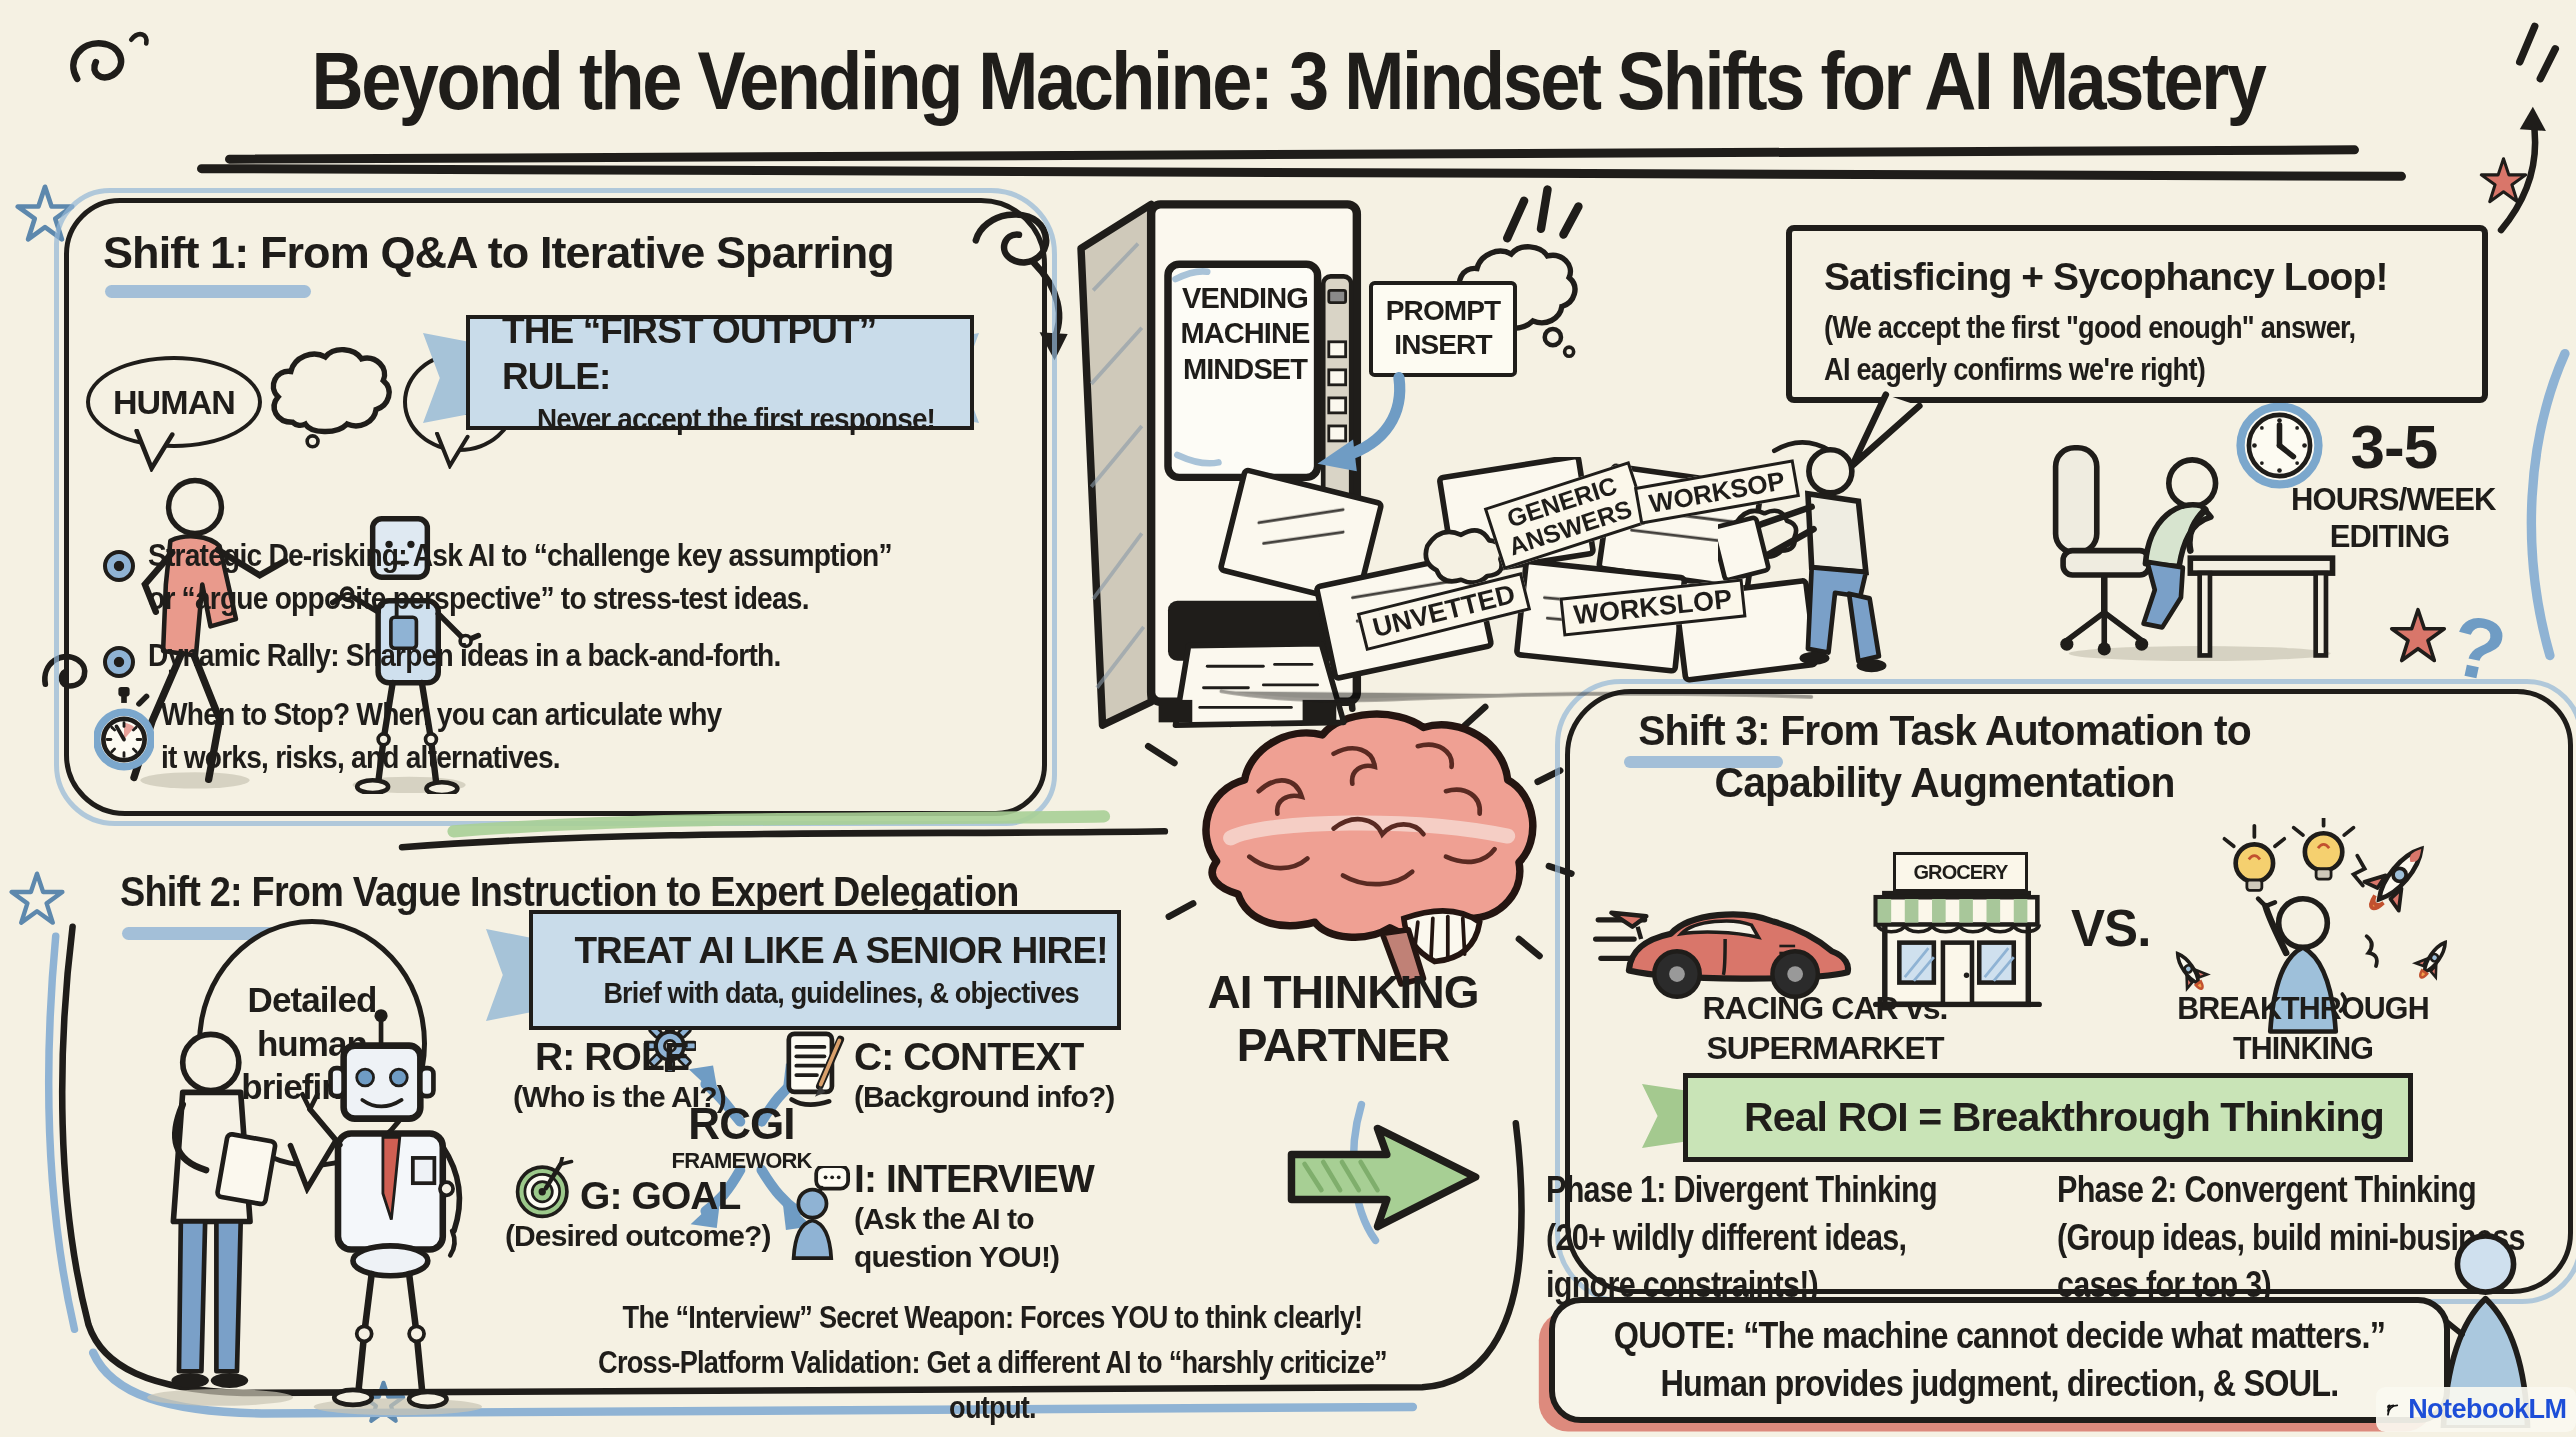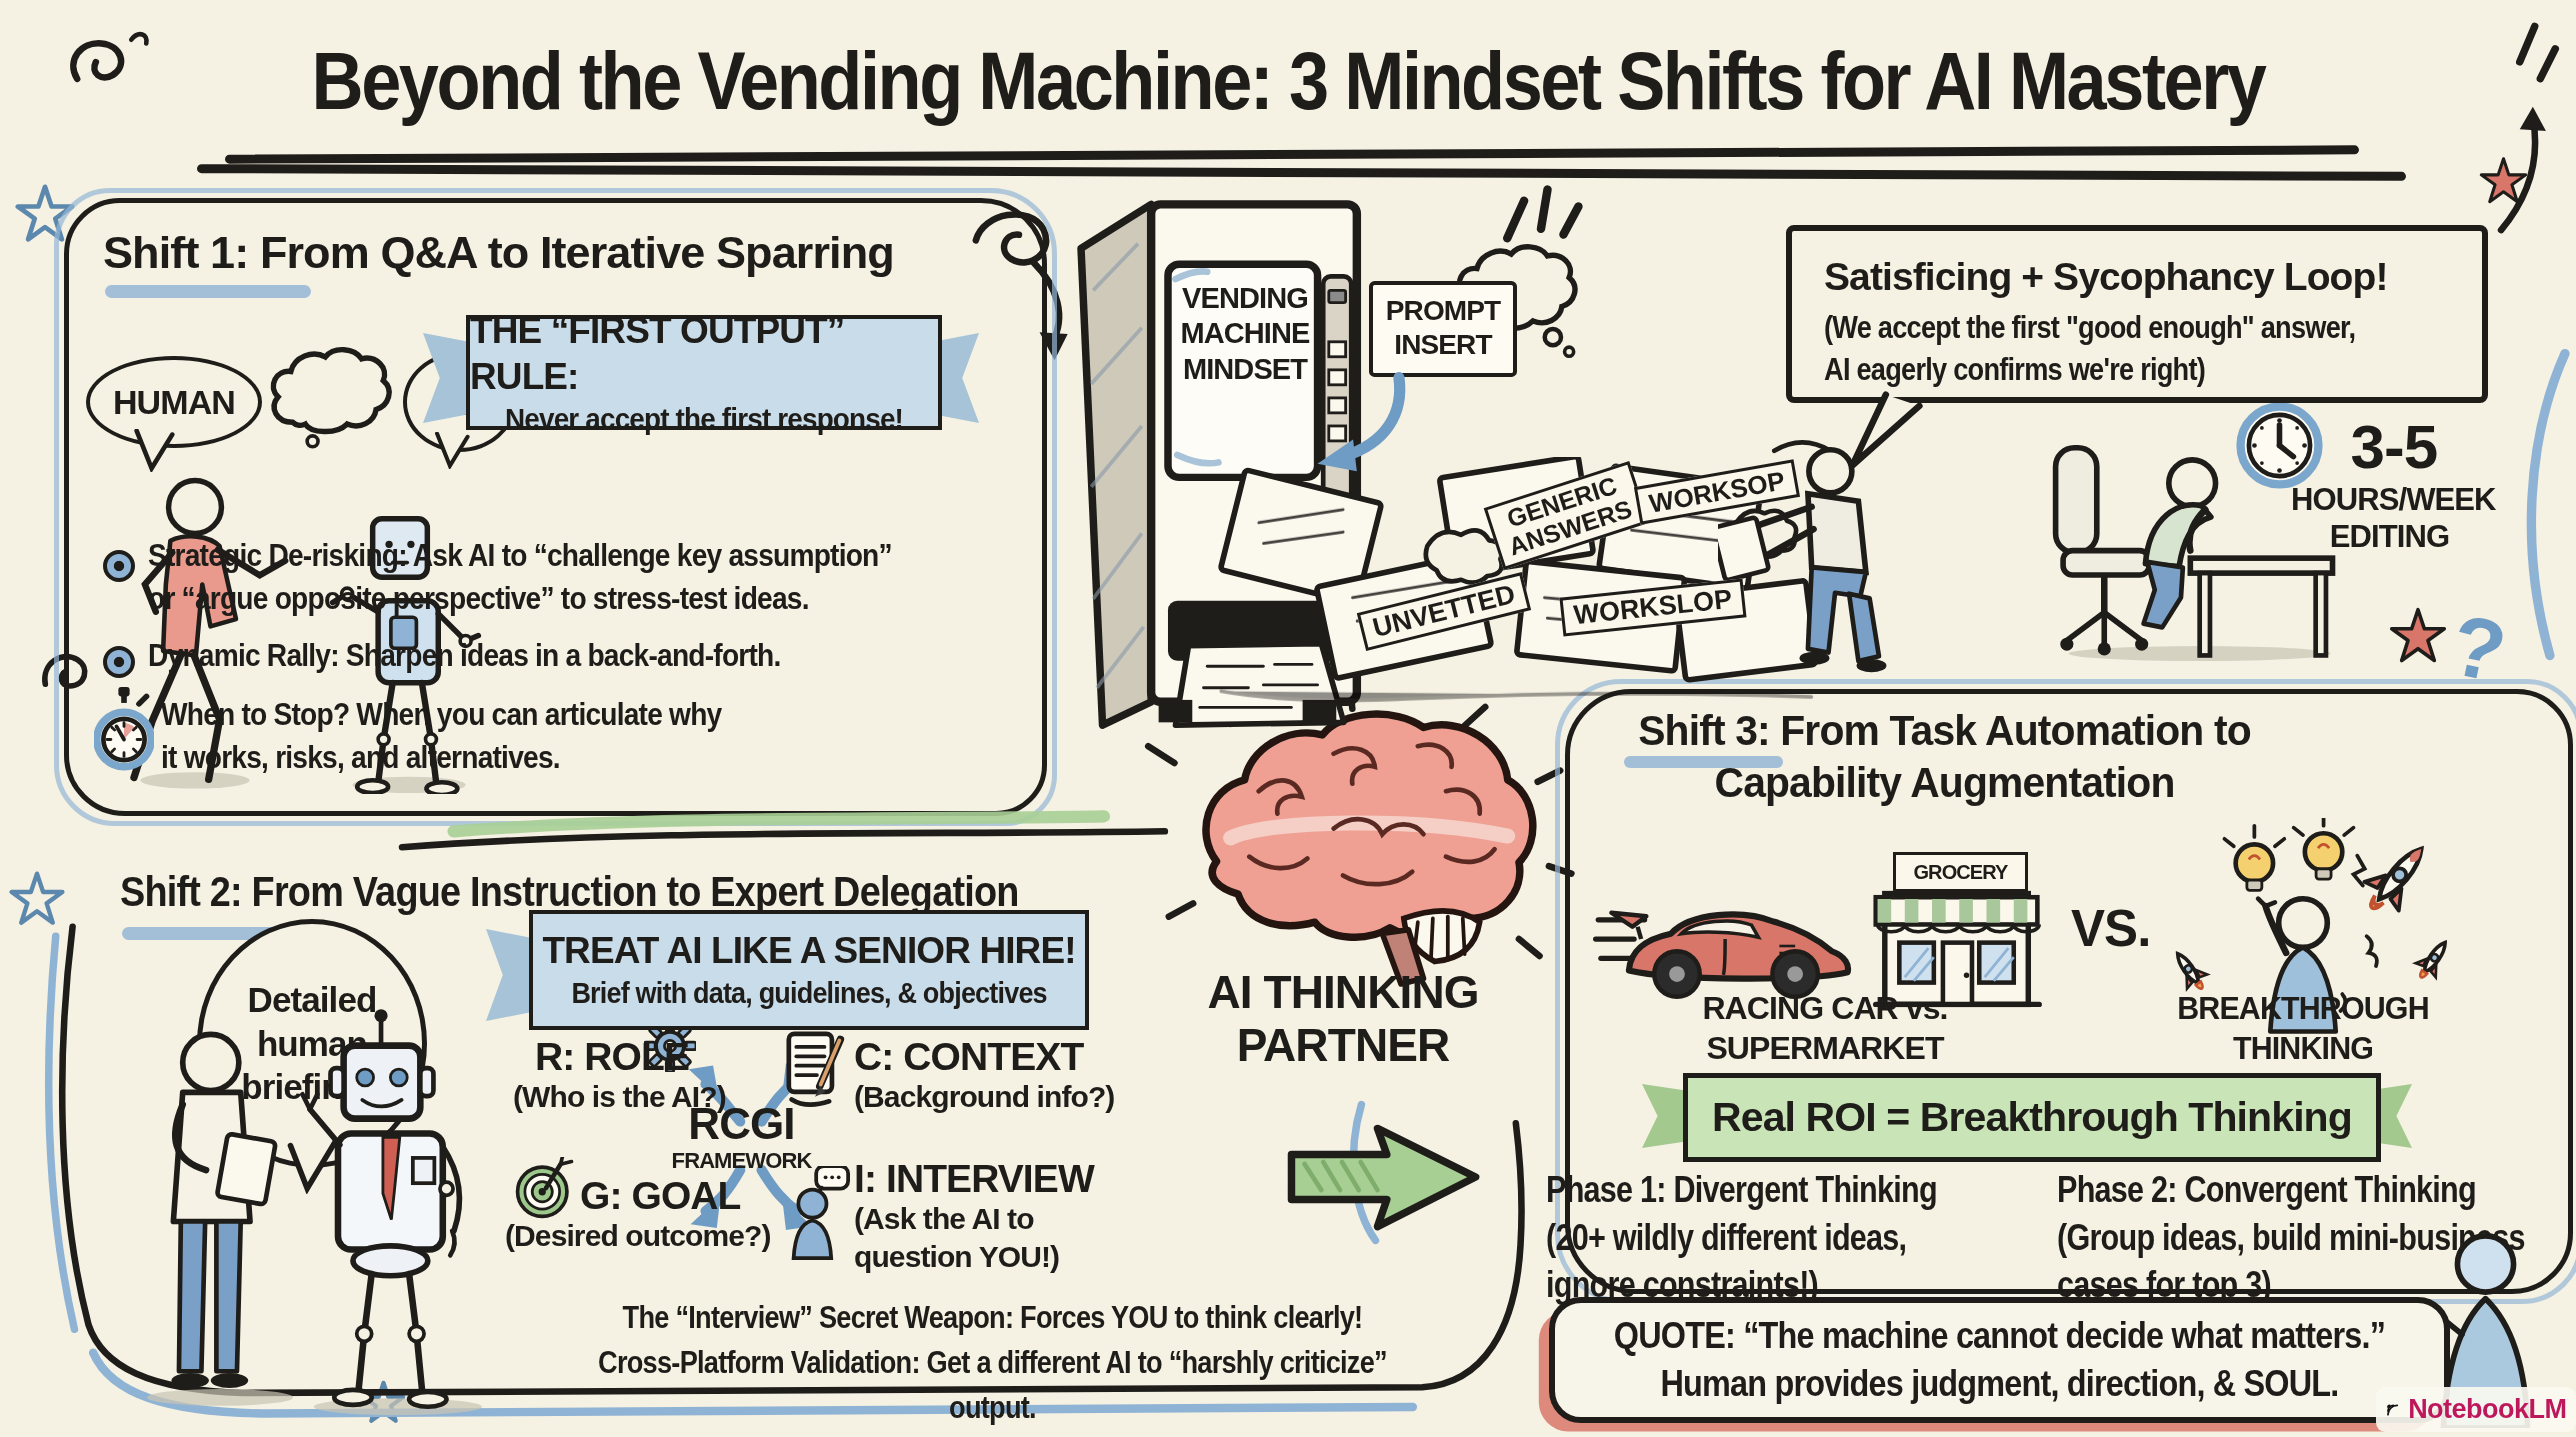--- a/index.html
+++ b/index.html
@@ -11,21 +11,21 @@
   .cx85{transform:scaleX(.85);transform-origin:0 0;}
   .cx88{transform:scaleX(.88);transform-origin:0 0;}
   .occ{transform-origin:50% 0 !important;}
   .mark{background:#8fb3d4;border-radius:7.5px;opacity:.8;}
   .panel{border:5.6px solid #1f1d1a;background:transparent;}
   .panel::before{content:'';position:absolute;inset:-15px;border:5.6px solid #93b6d6;
                  border-radius:inherit;opacity:.7;pointer-events:none;}
   .bubble{border:5.6px solid #1f1d1a;background:#f5f1e3;display:flex;align-items:center;
           justify-content:center;}
   .ribbon{border:4.7px solid #1f1d1a;display:flex;flex-direction:column;align-items:center;
-          justify-content:center;z-index:3;}
+          justify-content:center;z-index:3;padding-left:32px;}
   .tail{z-index:2;filter:drop-shadow(0.9px 0.9px 0 #1f1d1a);}
   .tailL{clip-path:polygon(0 0,100% 12%,100% 88%,0 100%,30% 50%);}
   .tailR{clip-path:polygon(100% 0,0 12%,0 88%,100% 100%,70% 50%);}
   .dot{width:24px;height:24px;border:4.7px solid #1f1d1a;border-radius:50%;
        background:radial-gradient(circle,#1f1d1a 0 4.7px,#8fb3d4 5.6px);}
   .paperlabel{background:#fbf7ea;border:3.7px solid #1f1d1a;padding:1.9px 9.4px;font-weight:800;
               white-space:pre-line;text-align:center;line-height:1.1;z-index:4;}
   svg{display:block;}
 </style>
 </head>
@@ -627,17 +627,17 @@
 Human provides judgment, direction, &amp; SOUL.</div>
   </div>
 
   <div class="abs" style="left:2376px;top:1387px;width:200px;height:45px;background:rgba(250,248,240,.92);border-radius:9.4px;
               display:flex;align-items:center;gap:7.5px;padding:0 9.4px;box-sizing:border-box;z-index:6;">
     <svg width="30" height="30" viewBox="0 0 36 36">
       <path d="M7,29 a22,22 0 0 1 22,-22" fill="none" stroke="#111" stroke-width="4" stroke-linecap="round"></path>
       <path d="M7,20 a13,13 0 0 1 13,-13" fill="none" stroke="#111" stroke-width="4" stroke-linecap="round"></path>
       <path d="M7,11 a4,4 0 0 1 4,-4" fill="none" stroke="#111" stroke-width="4" stroke-linecap="round"></path>
     </svg>
-    <span style="font-size:27px;font-weight:700;color:#be185d;letter-spacing:-0.5px;">NotebookLM</span>
+    <span style="font-size:27px;font-weight:700;color:#1d4ed8;letter-spacing:-0.5px;">NotebookLM</span>
   </div>
 
 </div>
 
 
 </body></html>

